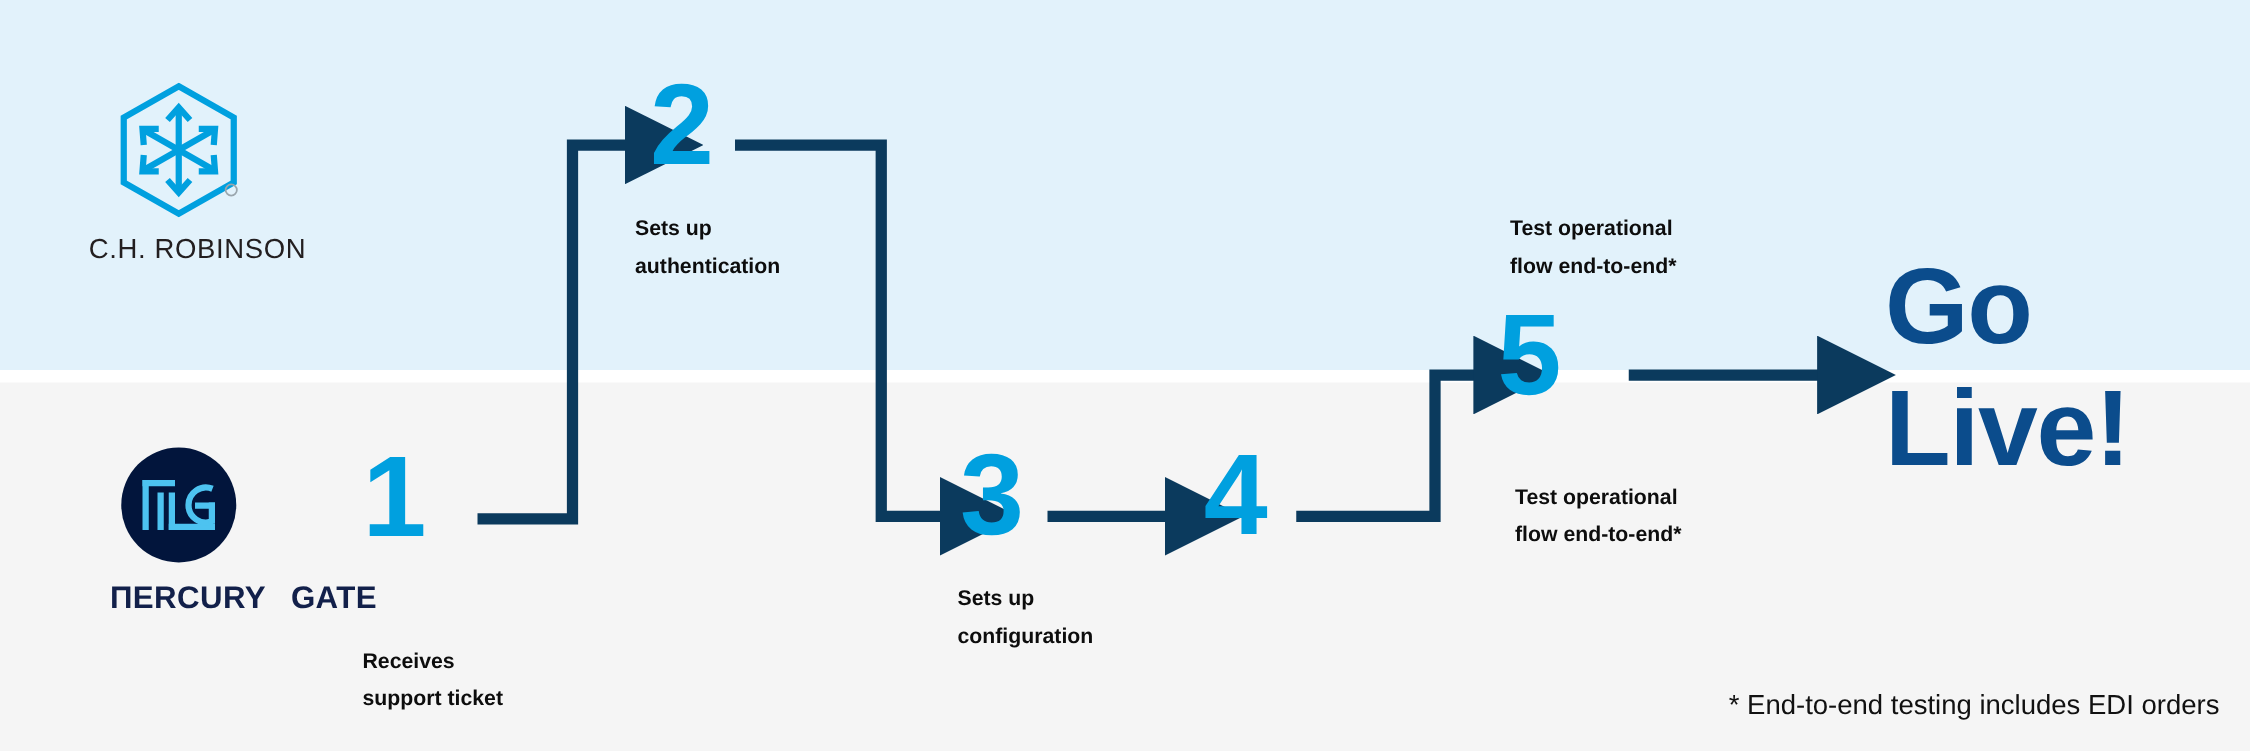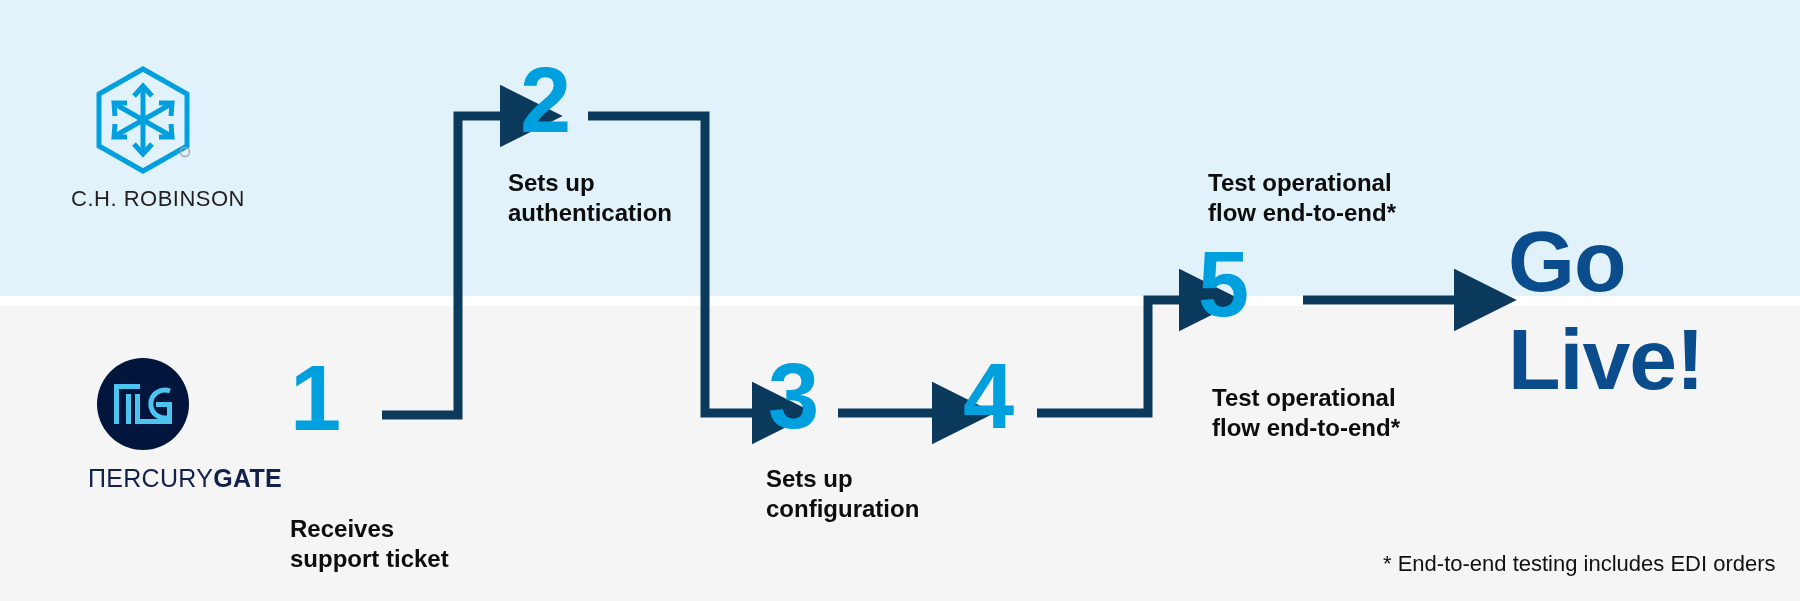--- a/index.html
+++ b/index.html
@@ -93,51 +93,52 @@
     justify-content: center;
   }
   #mg-wordmark {
     margin-top: 14px;
     font-size: 25px;
     color: #12204a;
     white-space: nowrap;
     letter-spacing: 0.3px;
   }
   #mg-wordmark .light {
-    font-weight: 400;
+    font-weight: 700;
     margin-left: 48px;
   }
   #mg-wordmark .bold {
     font-weight: bold;
+    margin-left: 20px;
   }
   
   .step-num {
     position: absolute;
     font-family: "Liberation Sans", sans-serif;
     font-weight: bold;
     font-size: 92px;
     line-height: 92px;
     color: #00a0df;
     letter-spacing: -2px;
   }
   
   .caption {
     position: absolute;
     font-family: "Liberation Sans", sans-serif;
     font-weight: bold;
-    font-size: 24px;
+    font-size: 17px;
     line-height: 30px;
     color: #0d0d0d;
     white-space: pre-line;
   }
   
   #golive {
     position: absolute;
     left: 1508px;
-    top: 212px;
+    top: 196px;
     font-family: "Liberation Sans", sans-serif;
     font-weight: bold;
     font-size: 86px;
     line-height: 98px;
     color: #0b4c8c;
     letter-spacing: -1px;
     white-space: pre-line;
   }
   
   #footnote {

